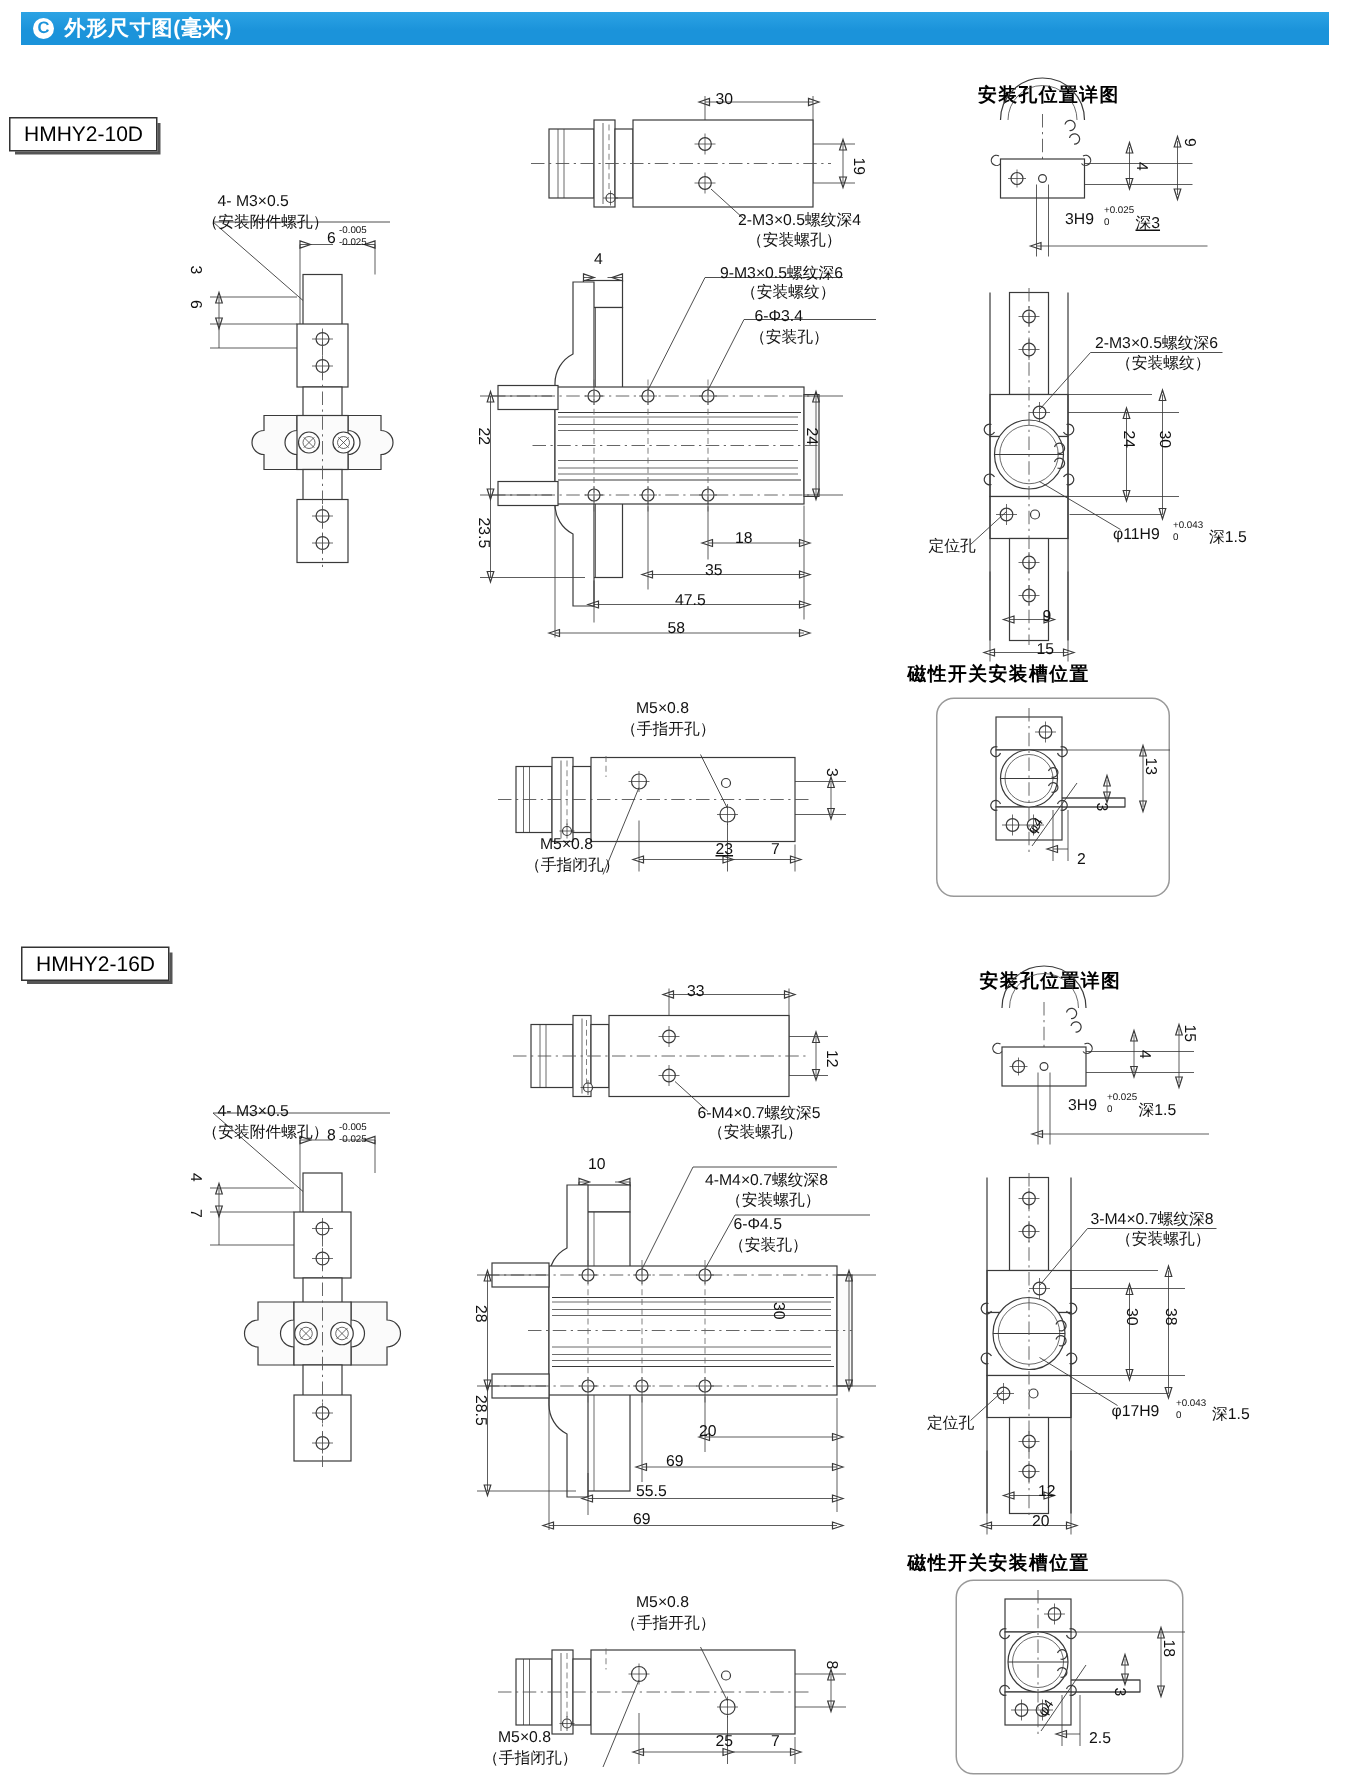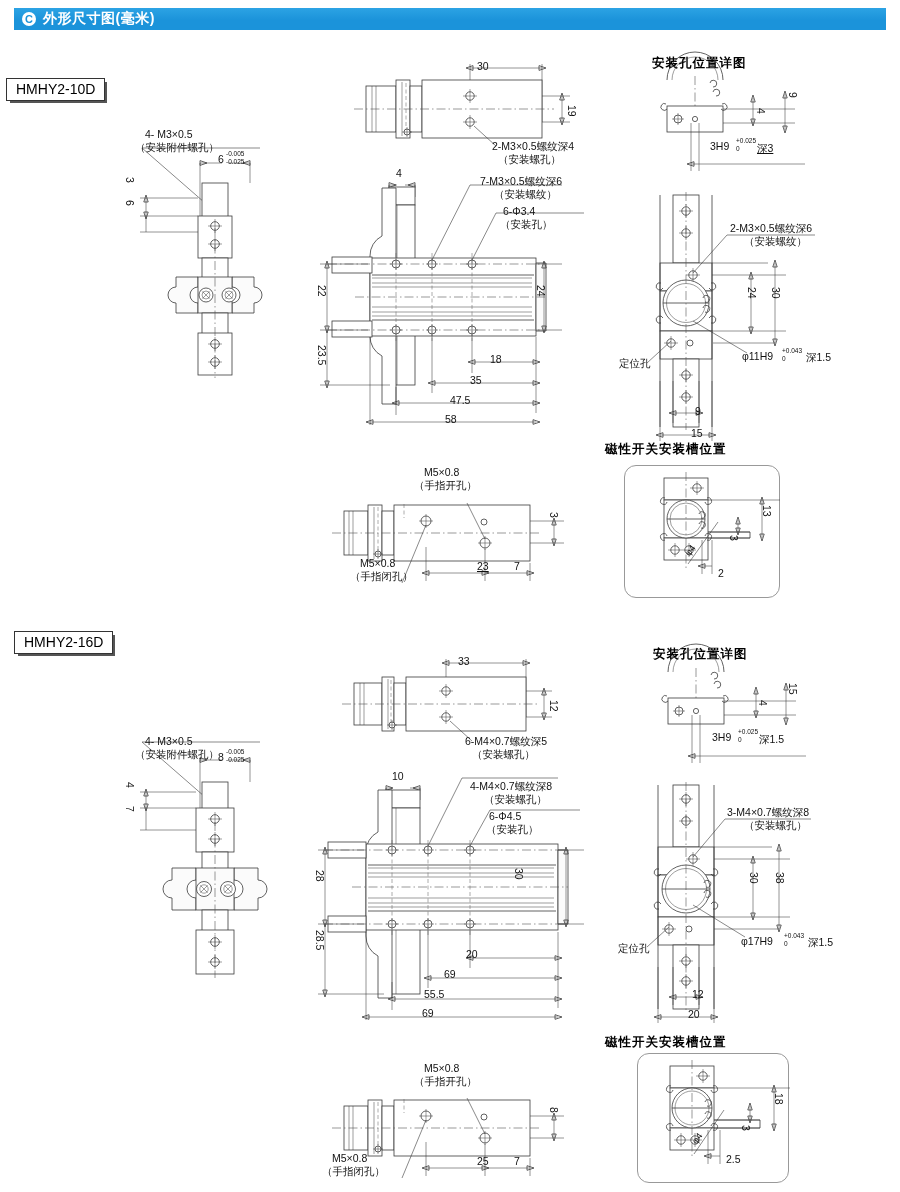--- a/index.html
+++ b/index.html
@@ -222,21 +222,21 @@
     <line class="dim" x1="172" y1="197" x2="236" y2="197"></line>
     <path class="ln" d="M168 197 l7 -2.3 v4.6 z M240 197 l-7 -2.3 v4.6 z"></path>
     <line class="dim" x1="132" y1="218" x2="236" y2="218"></line>
     <path class="ln" d="M128 218 l7 -2.3 v4.6 z M240 218 l-7 -2.3 v4.6 z"></path>
     <line class="dim" x1="96" y1="238" x2="236" y2="238"></line>
     <path class="ln" d="M92 238 l7 -2.3 v4.6 z M240 238 l-7 -2.3 v4.6 z"></path>
     <line class="dim" x1="70" y1="257" x2="236" y2="257"></line>
     <path class="ln" d="M66 257 l7 -2.3 v4.6 z M240 257 l-7 -2.3 v4.6 z"></path>
   </svg>
   <div class="t" style="left:396px;top:167px;">4</div>
-  <div class="t" style="left:480px;top:175px;">7-M3×0.5螺纹深6</div>
+  <div class="t" style="left:480px;top:175px;">9-M3×0.5螺纹深6</div>
   <div class="t" style="left:494px;top:188px;">（安装螺纹）</div>
   <div class="t" style="left:503px;top:205px;">6-Φ3.4</div>
   <div class="t" style="left:500px;top:218px;">（安装孔）</div>
   <div class="t vert" style="left:316px;top:285px;">22</div>
   <div class="t vert" style="left:316px;top:345px;">23.5</div>
   <div class="t vert" style="left:535px;top:285px;">24</div>
   <div class="t" style="left:490px;top:353px;">18</div>
   <div class="t" style="left:470px;top:374px;">35</div>
   <div class="t" style="left:450px;top:394px;">47.5</div>
   <div class="t" style="left:445px;top:413px;">58</div>

